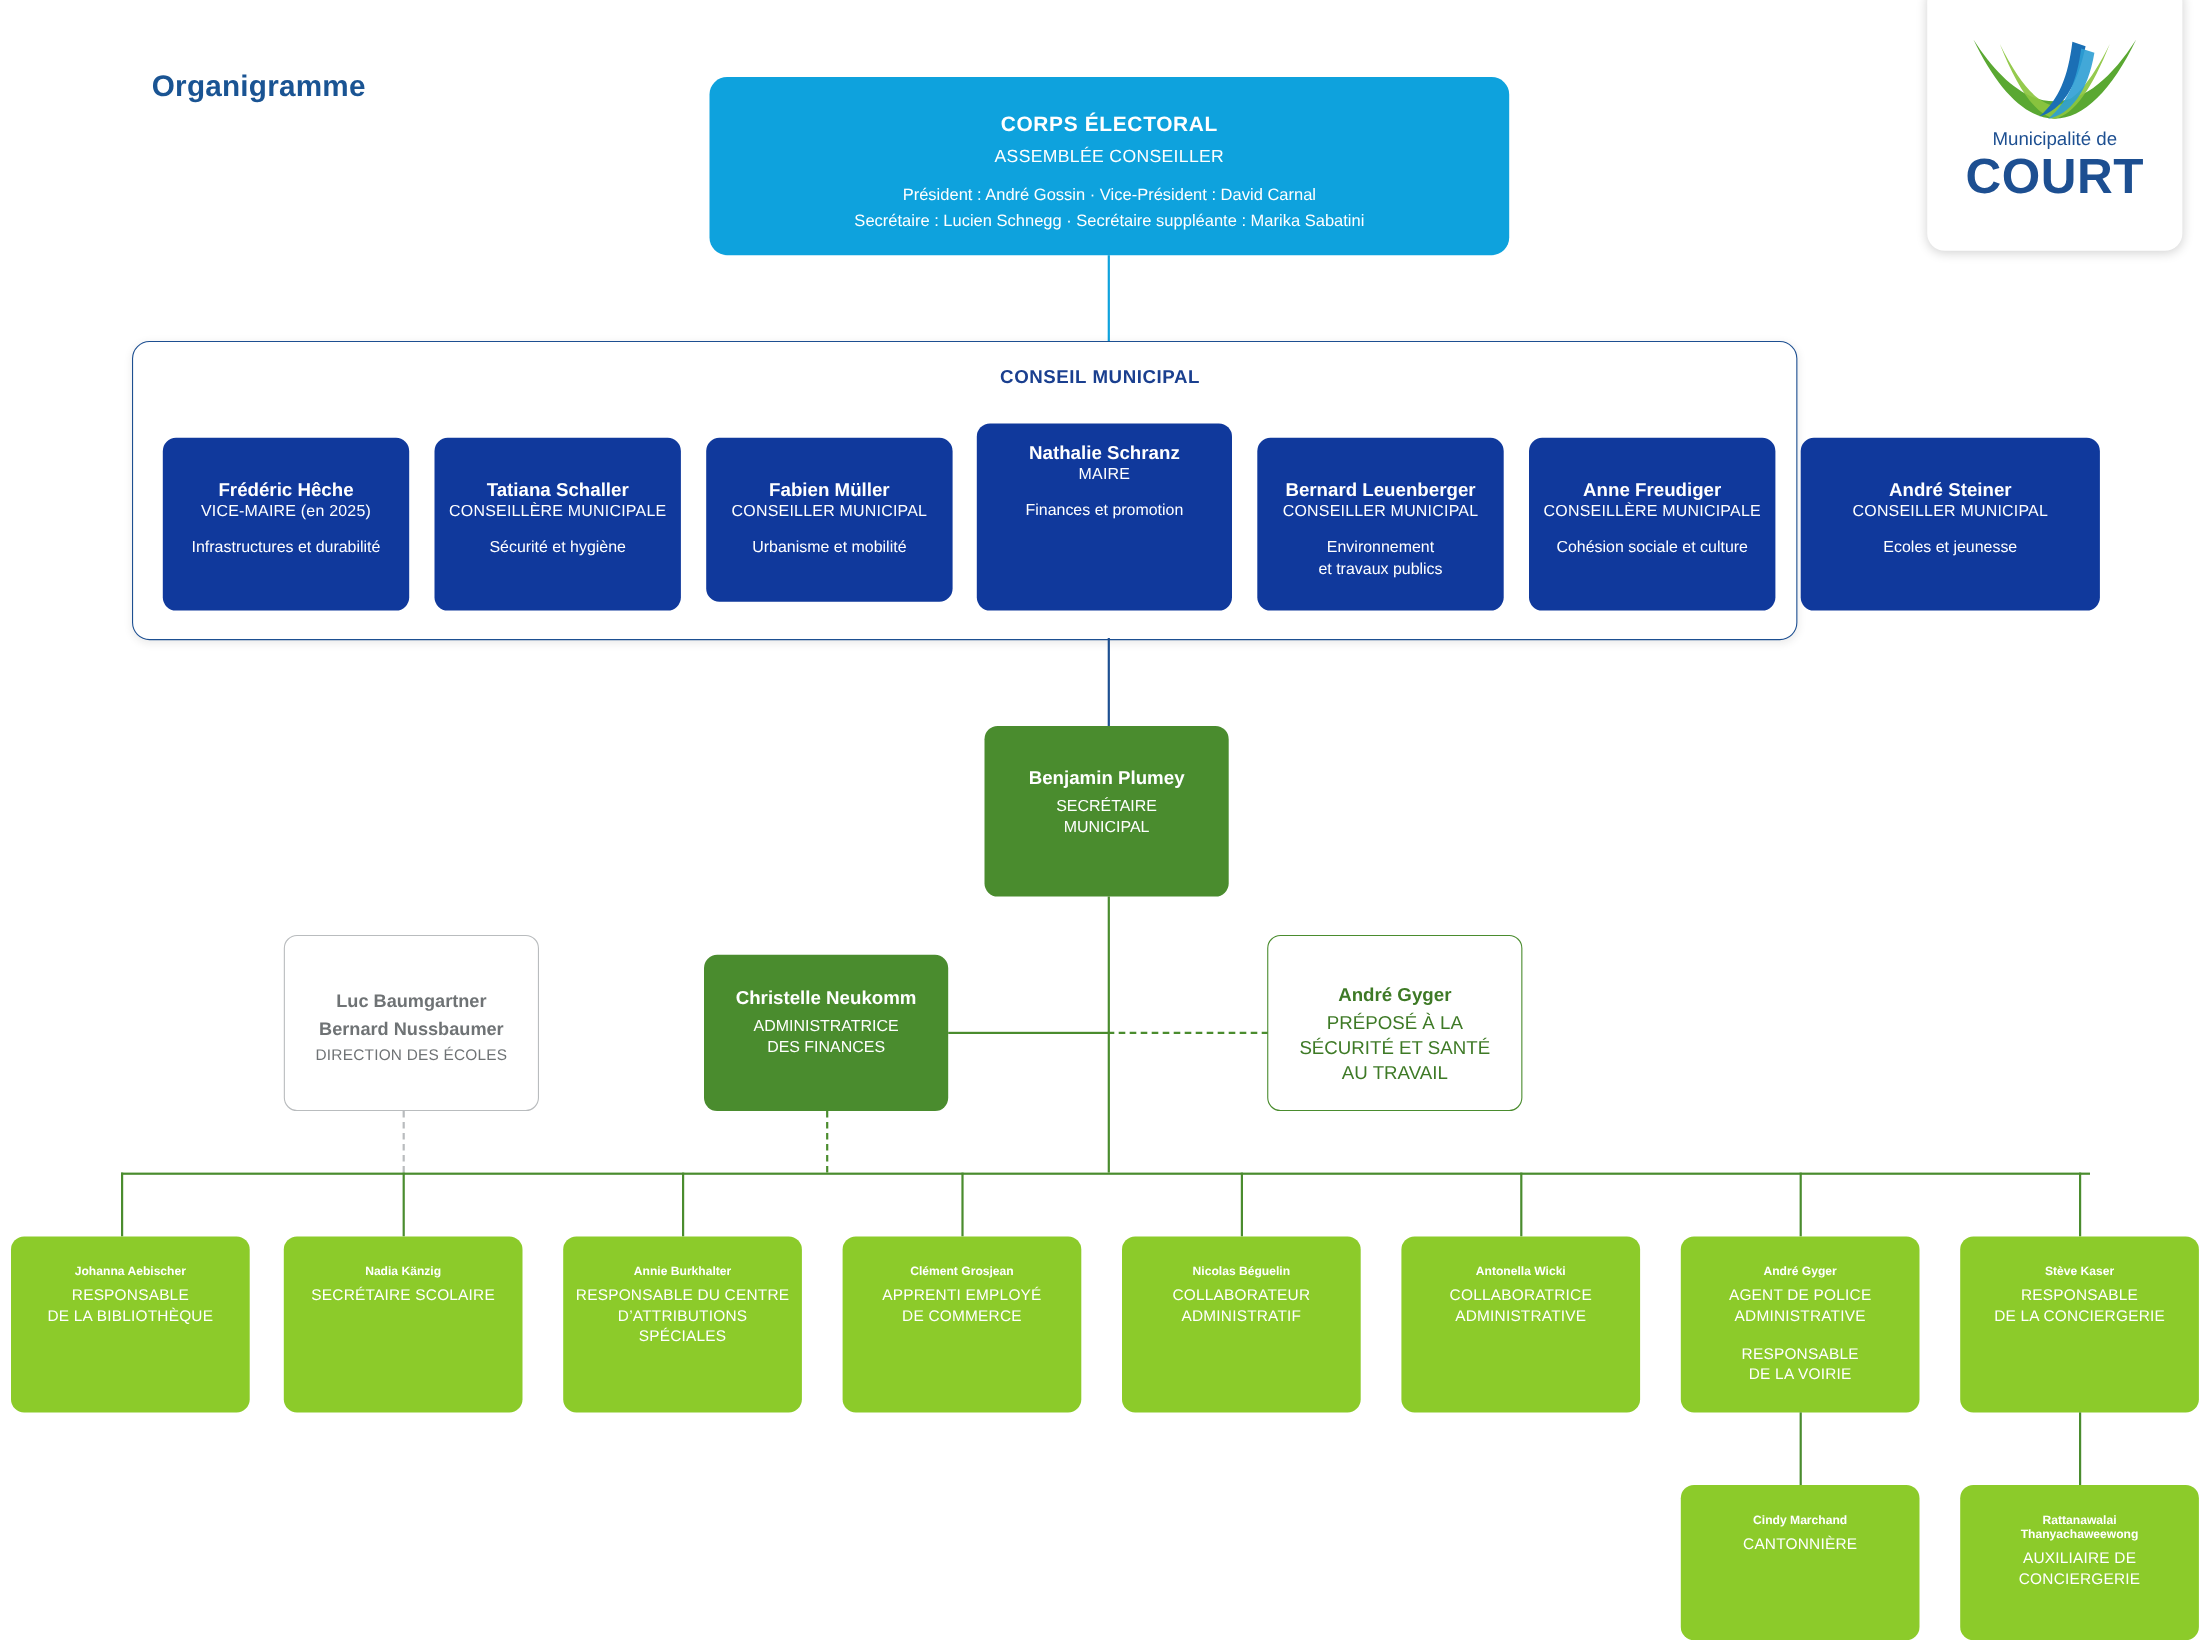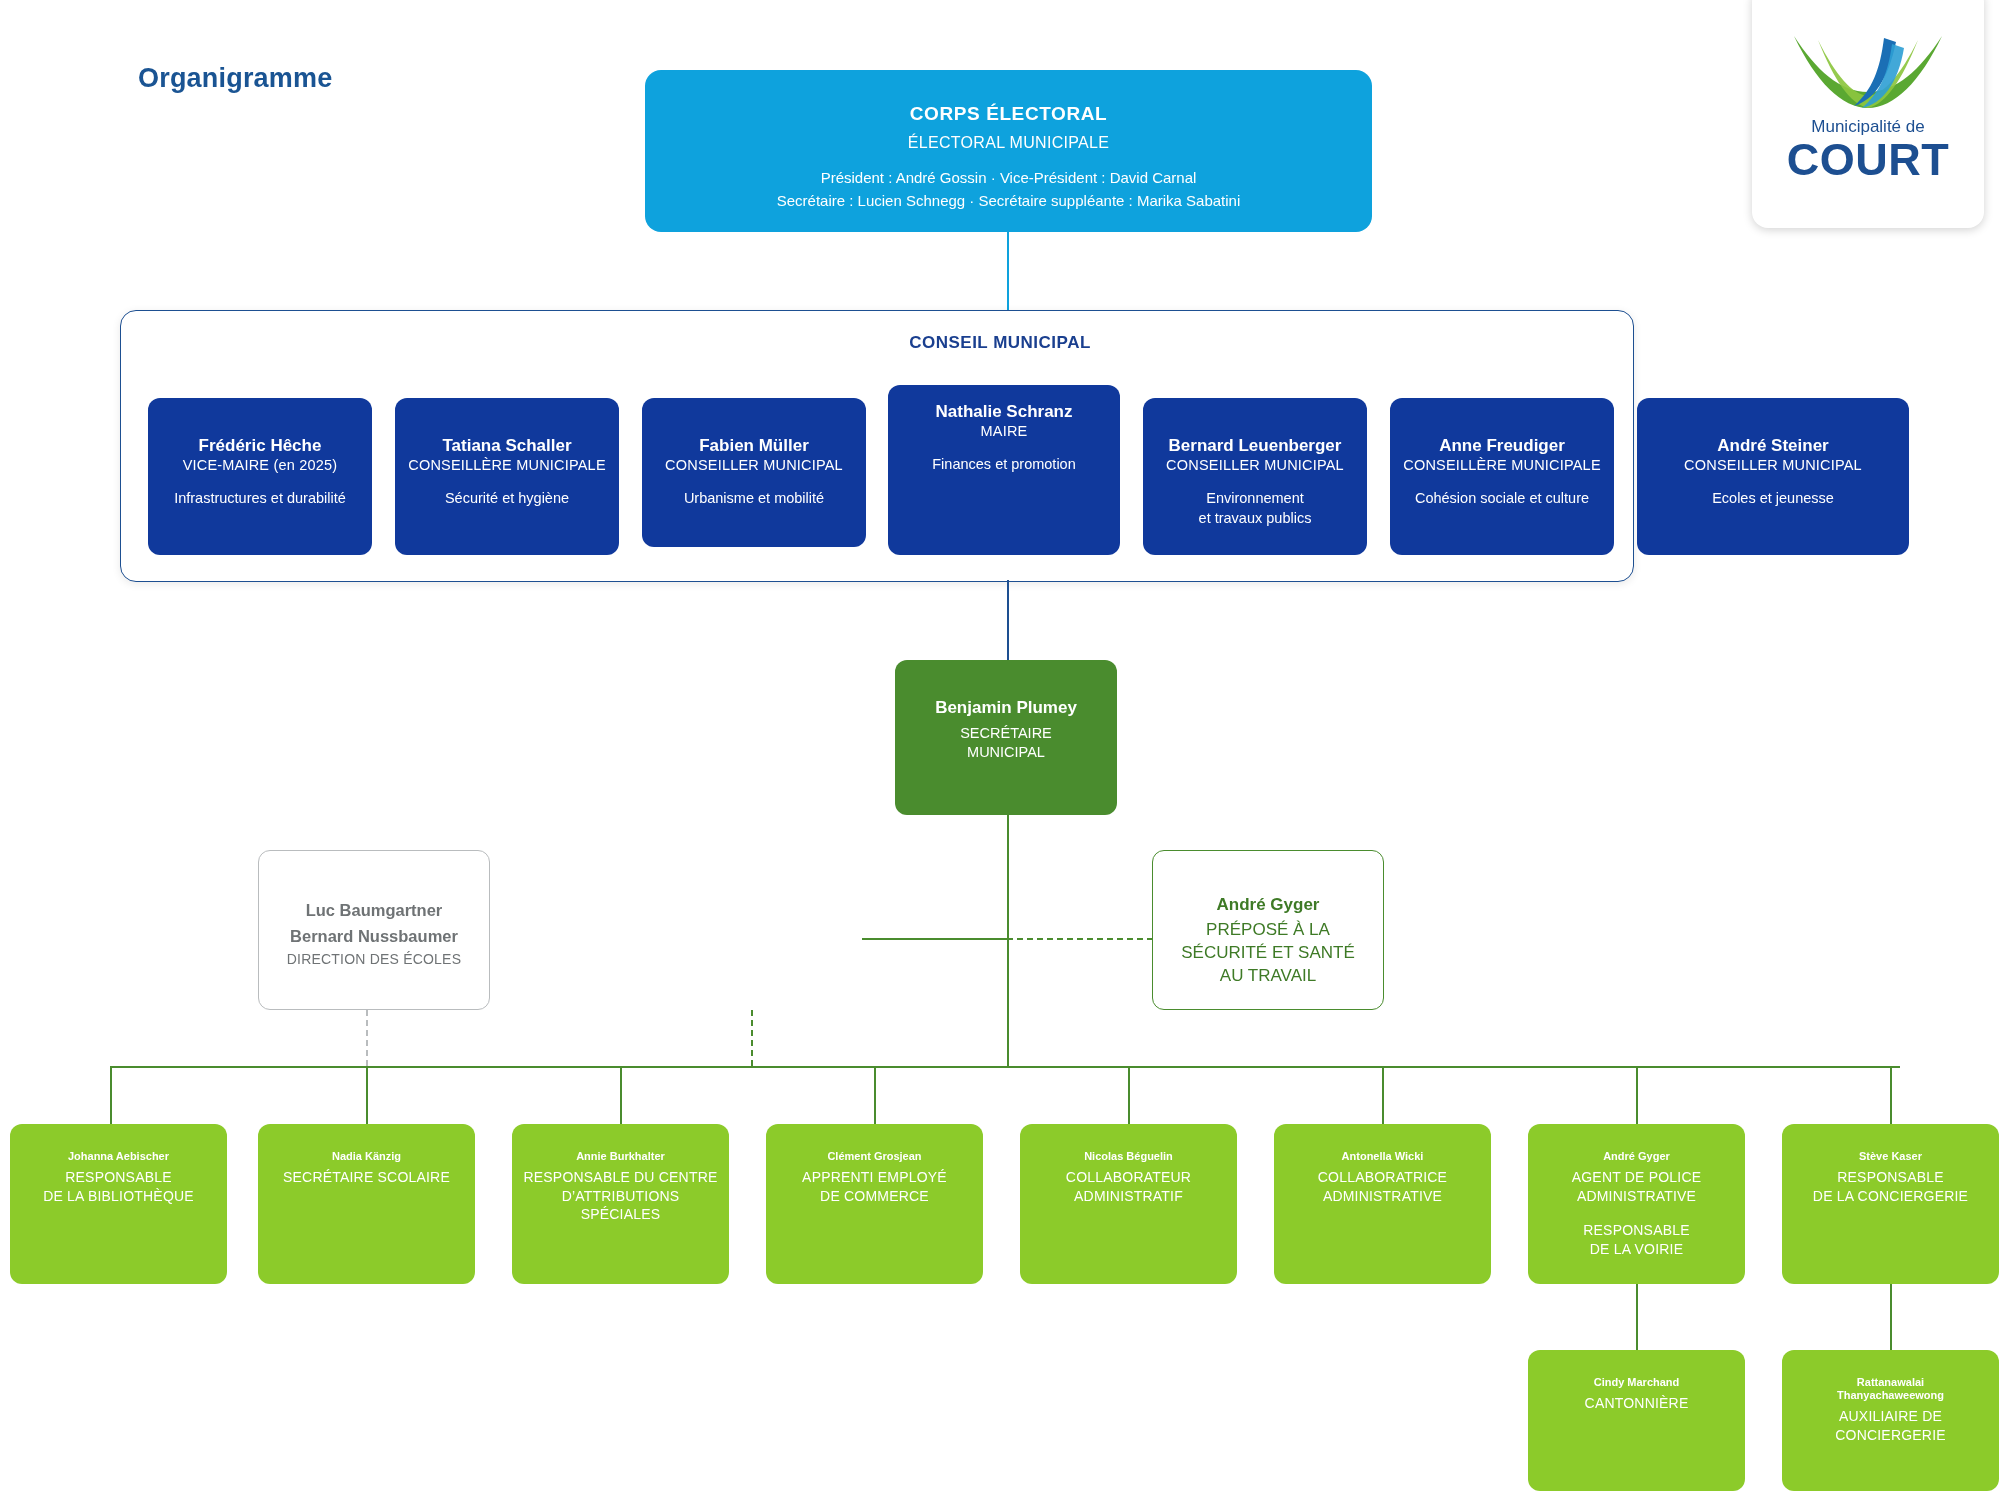--- a/index.html
+++ b/index.html
@@ -125,21 +125,21 @@
         <path d="M96 8 C 92 40, 84 60, 66 76 C 86 70, 100 50, 108 12 Z" fill="#1b6fb5"></path>
         <path d="M104 14 C 100 44, 92 62, 74 78 C 94 74, 110 54, 116 18 Z" fill="#2e9fd4" opacity="0.9"></path>
       </svg>
     </div>
     <div class="logo-sub">Municipalité de</div>
     <div class="logo-main">COURT</div>
   </div>
 
   <div class="node corps">
     <div class="nm">CORPS ÉLECTORAL</div>
-    <div class="rl">ÉLECTORAL MUNICIPALE</div>
+    <div class="rl">ASSEMBLÉE CONSEILLER</div>
     <div class="dp">
       <div>Président : André Gossin  ·  Vice-Président : David Carnal</div>
       <div>Secrétaire : Lucien Schnegg  ·  Secrétaire suppléante : Marika Sabatini</div>
     </div>
   </div>
 
   <div class="ln v cyan" style="left:1007px;top:232px;height:78px;"></div>
 
   <div class="conseil-panel"></div>
   <div class="conseil-title">CONSEIL MUNICIPAL</div>
@@ -200,20 +200,25 @@
   <div class="ln h" style="left:862px;top:938px;width:146px;"></div>
 
   <div class="dashed-h" style="left:1007px;top:938px;width:146px;"></div>
 
   <div class="node t3-outline-grey">
     <div class="nm" style="white-space:pre-line;">Luc Baumgartner
 Bernard Nussbaumer</div>
     <div class="rl">DIRECTION DES ÉCOLES</div>
   </div>
 
+  <div class="node t3-green-solid">
+    <div class="nm">Christelle Neukomm</div>
+    <div class="rl" style="white-space:pre-line;">ADMINISTRATRICE
+DES FINANCES</div>
+  </div>
 
   <div class="node t3-outline-green">
     <div class="nm">André Gyger</div>
     <div class="rl" style="white-space:pre-line;">PRÉPOSÉ À LA
 SÉCURITÉ ET SANTÉ
 AU TRAVAIL</div>
   </div>
 
   <div class="dashed-v" style="left:366px;top:1010px;height:56px;"></div>
   <div class="dashed-v grn" style="left:751px;top:1010px;height:56px;"></div>

